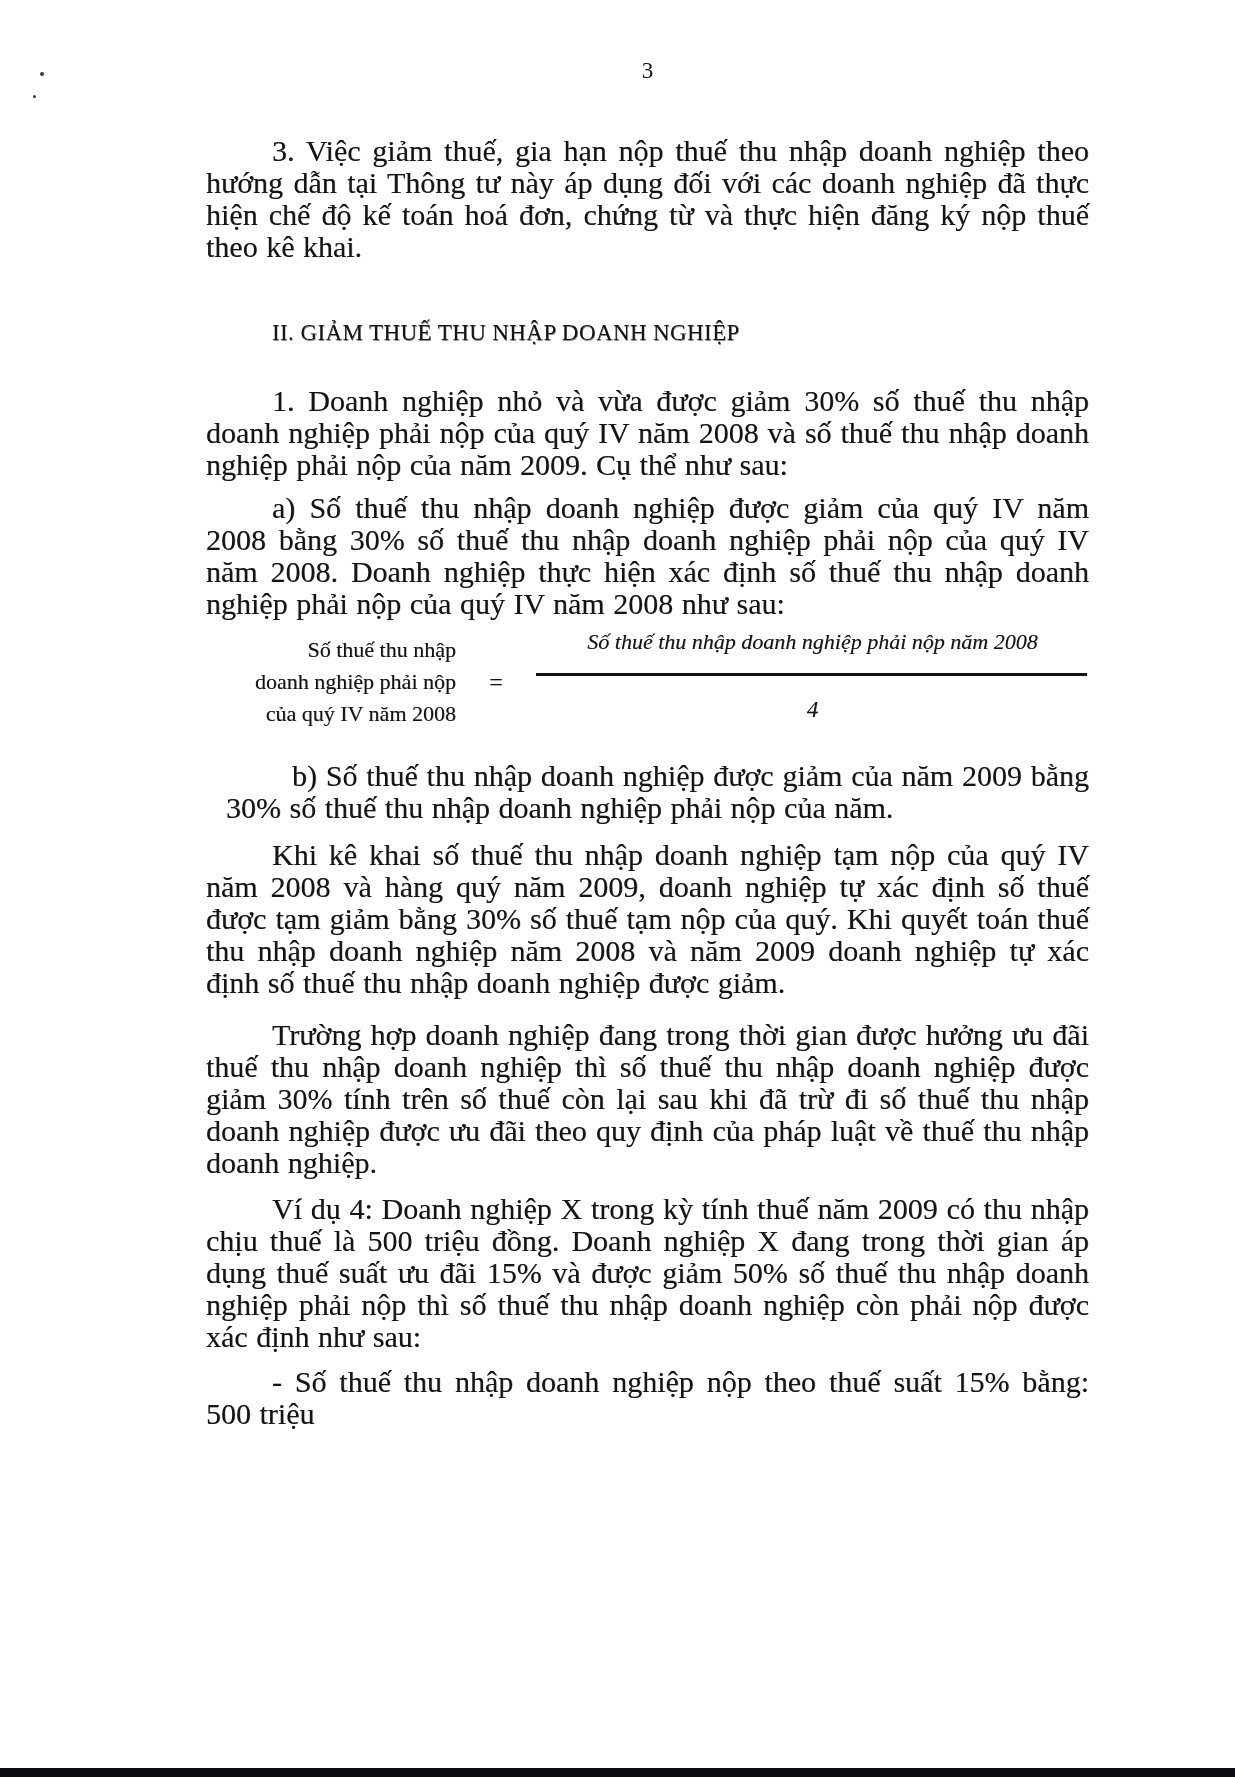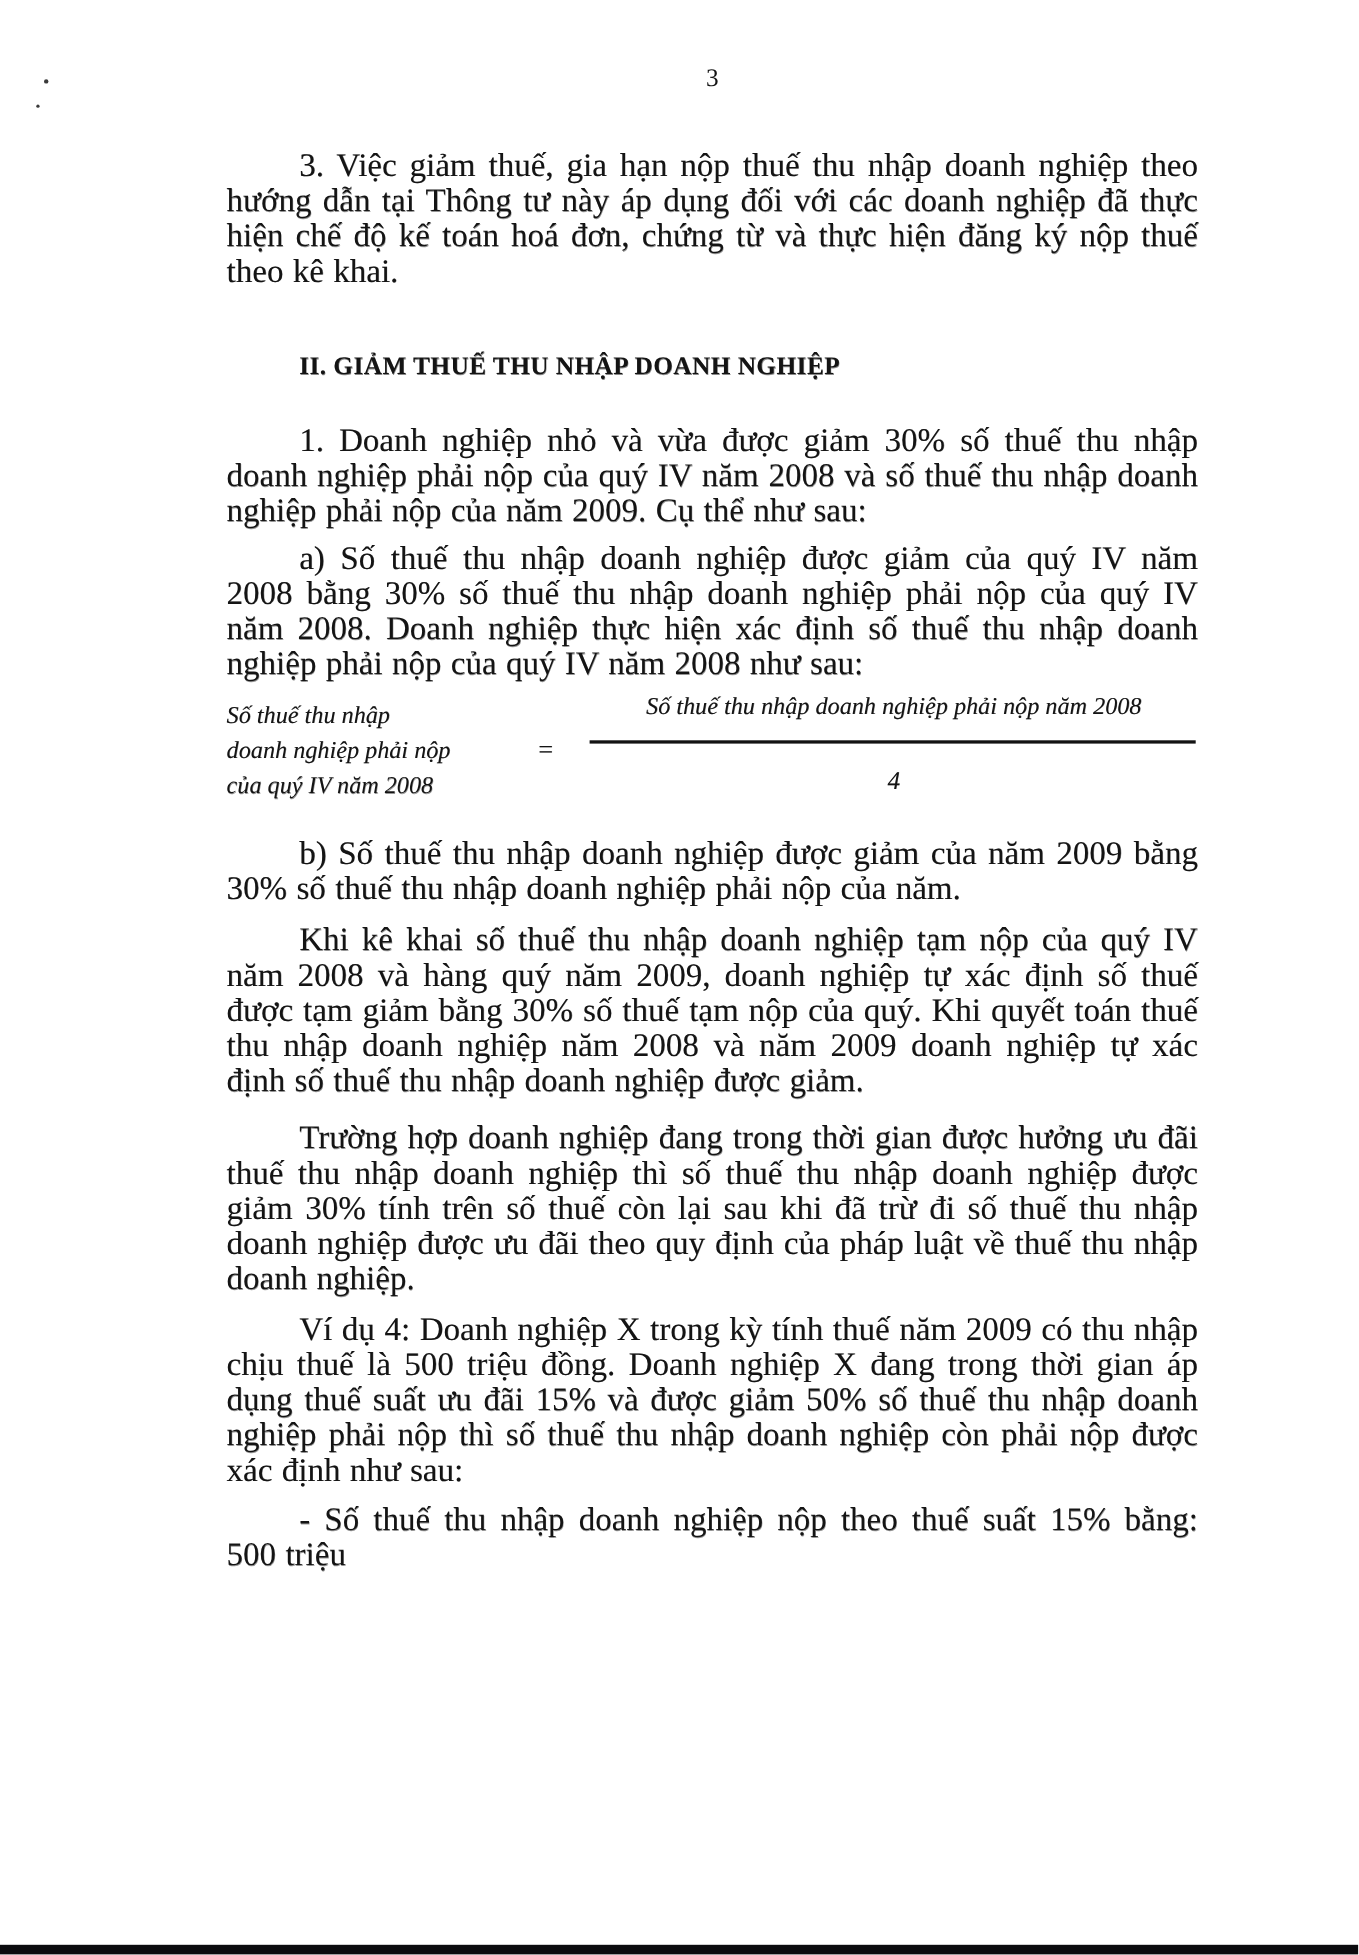--- a/index.html
+++ b/index.html
@@ -35,46 +35,45 @@
     text-align: justify;
     text-indent: 66px;
     text-shadow: 0.4px 0.4px 0 rgba(20,20,20,0.45);
     word-spacing: 1px;
   }
   p.para.p-intro    { margin-top: 48px; }
   p.para.p-item1    { margin-top: 37px; }
   p.para.p-item1a   { margin-top: 11px; }
   p.para.p-case1    { margin-top: 15px; }
   p.para.p-case2    { margin-top: 17px; }
-  p.para.p-item1b   { margin-top: 30px; }
+  p.para.p-item1b   { margin-top: 30px; margin-left: 20px; }
   p.para.p-declare  { margin-top: 15px; }
   p.para.p-incent   { margin-top: 20px; }
   p.para.p-example  { margin-top: 14px; }
   p.para.p-ex-line  { margin-top: 13px; }
   h2.section-heading {
     margin: 55px 0 0 66px;
     font-size: 23px;
     line-height: 30px;
-    font-weight: bold;
+    font-weight: normal;
     letter-spacing: 0.4px;
     text-shadow: 0.5px 0.5px 0 rgba(20,20,20,0.5);
   }
   .formula {
     display: flex;
     align-items: flex-start;
     margin-top: 6px;
     font-size: 22px;
     line-height: 32px;
     text-shadow: 0.4px 0.4px 0 rgba(20,20,20,0.45);
   }
   .f-lhs {
     width: 250px;
-    text-align: left;
+    text-align: right;
     padding-top: 8px;
-    font-style: italic;
   }
   .f-eq {
     width: 80px;
     text-align: center;
     padding-top: 40px;
     font-size: 24px;
   }
   .f-frac {
     flex: 1;
     text-align: center;

